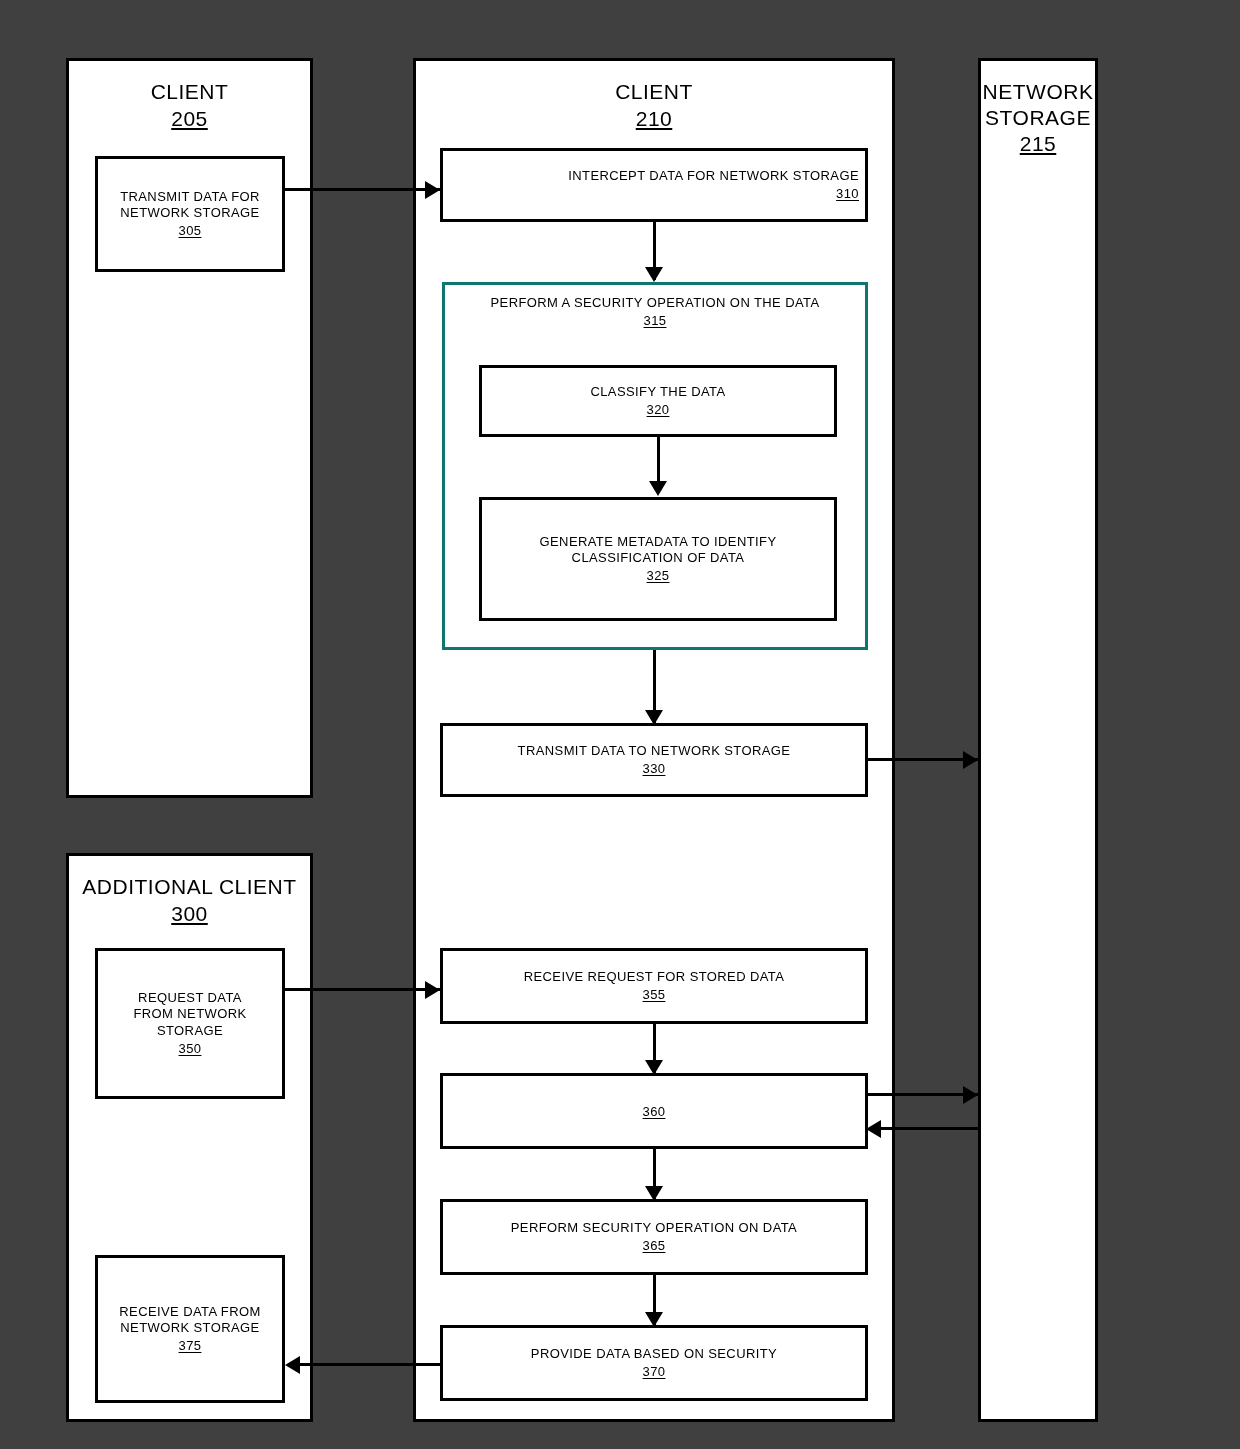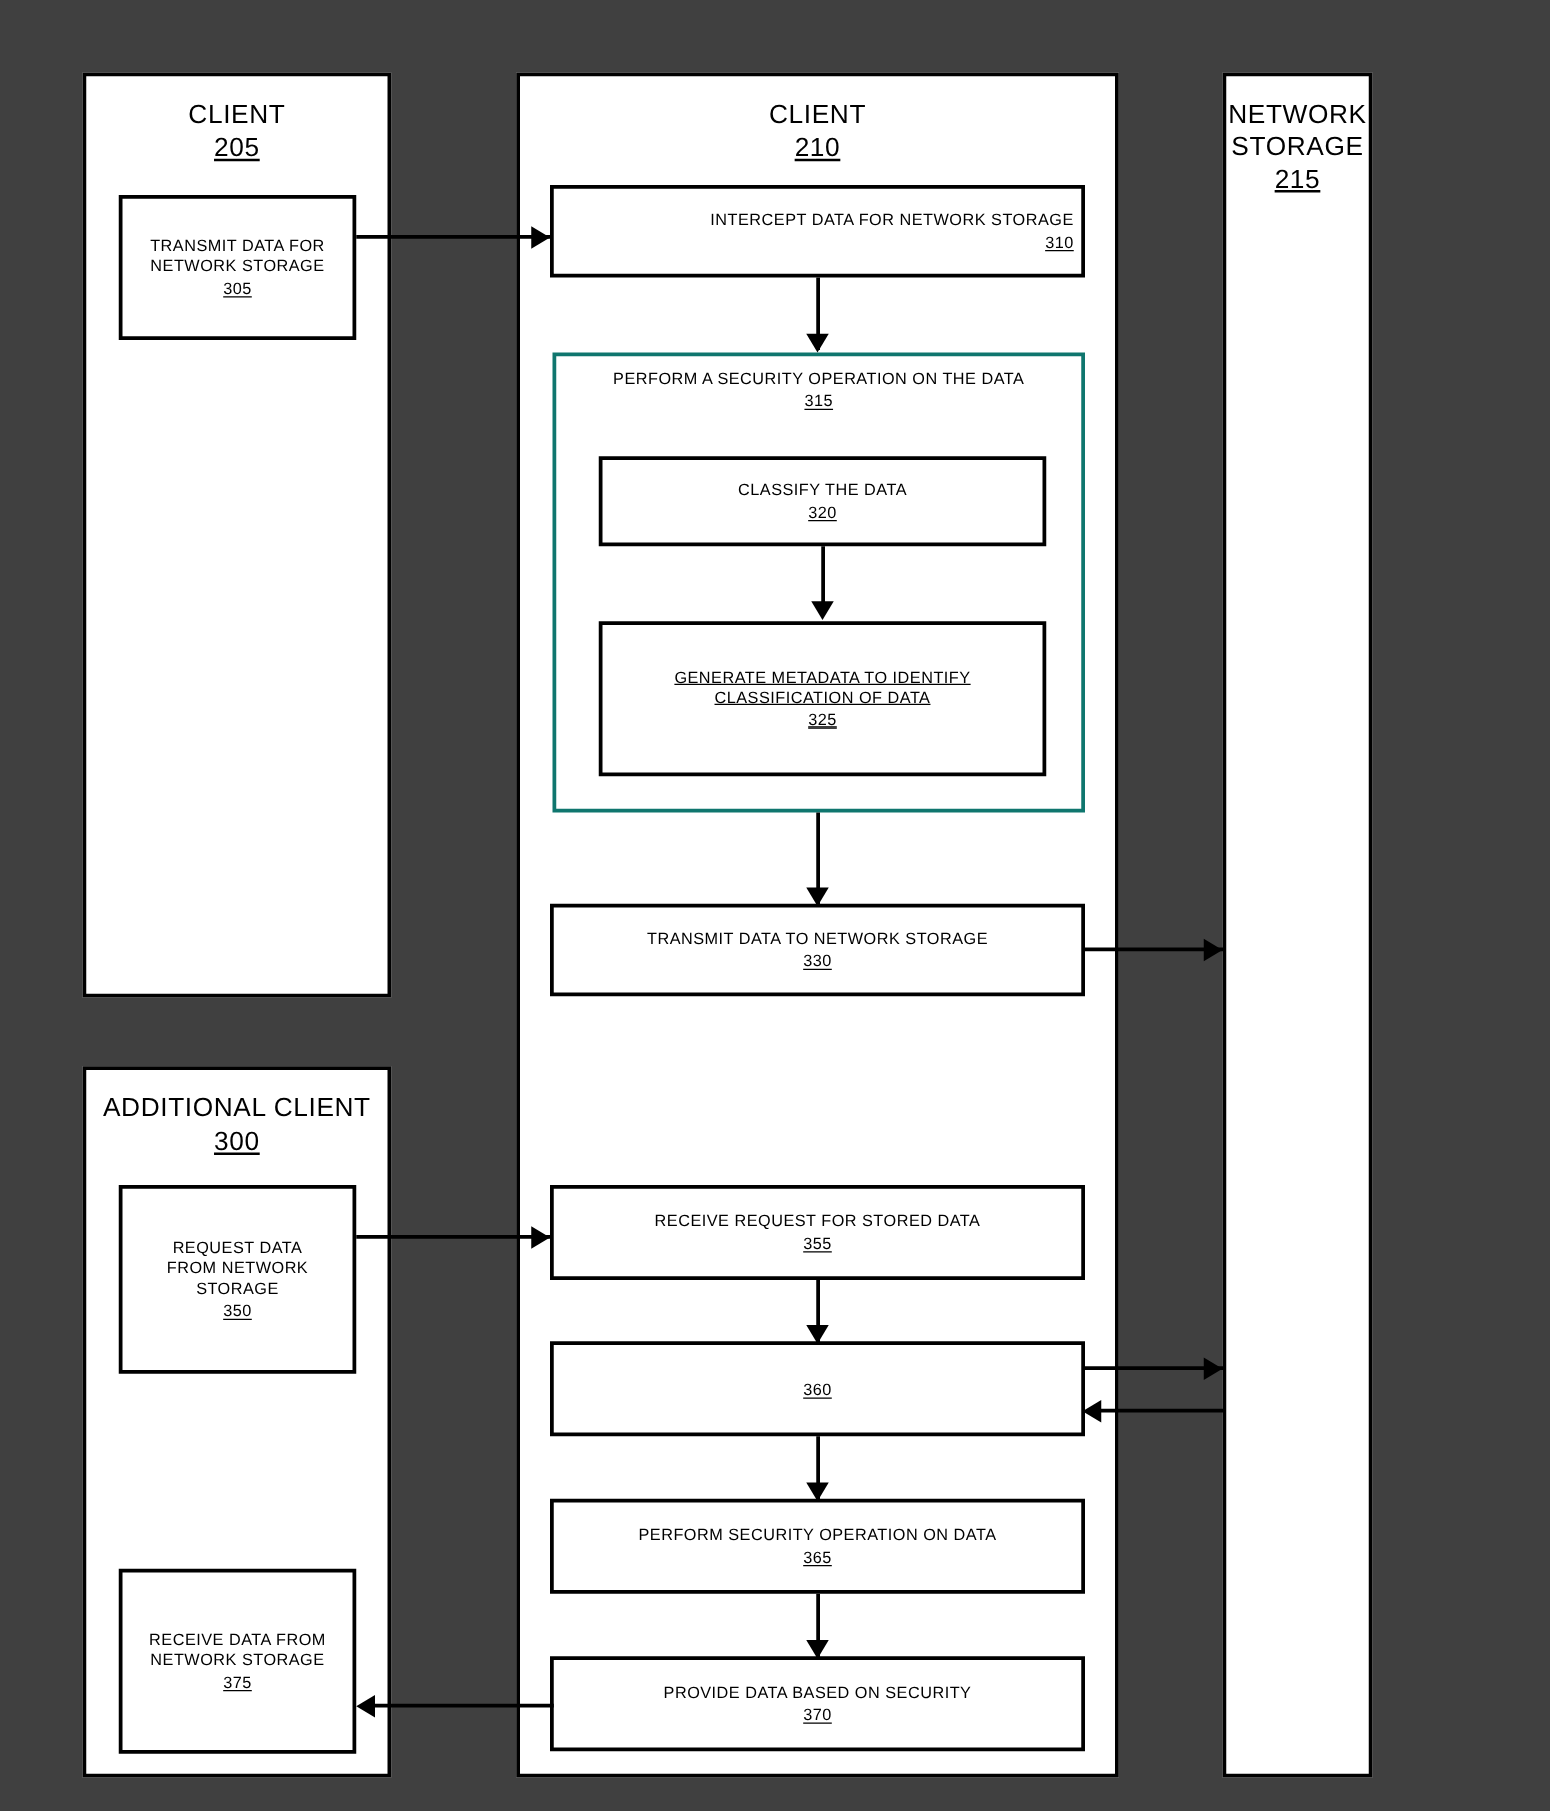--- a/index.html
+++ b/index.html
@@ -138,21 +138,21 @@
     </div>
 
     <div class="step t20" style="left:34px; top:80px; width:358px; height:72px;">
       <span class="lbl">CLASSIFY THE DATA</span>
       <span class="ref">320</span>
     </div>
 
     <div class="conn v" style="left:212px; top:152px; height:50px;"></div>
     <div class="arrow down" style="left:204px; top:196px;"></div>
 
-    <div class="step t20" style="left:34px; top:212px; width:358px; height:124px;text-decoration:underline;">
+    <div class="step t20" style="left:34px; top:212px; width:358px; height:124px;">
       <span class="lbl">GENERATE METADATA TO IDENTIFY</span>
       <span class="lbl">CLASSIFICATION OF DATA</span>
       <span class="ref">325</span>
     </div>
   </div>
 
   <div class="step t20" style="left:440px; top:723px; width:428px; height:74px;">
     <span class="lbl">TRANSMIT DATA TO NETWORK STORAGE</span>
     <span class="ref">330</span>
   </div>

